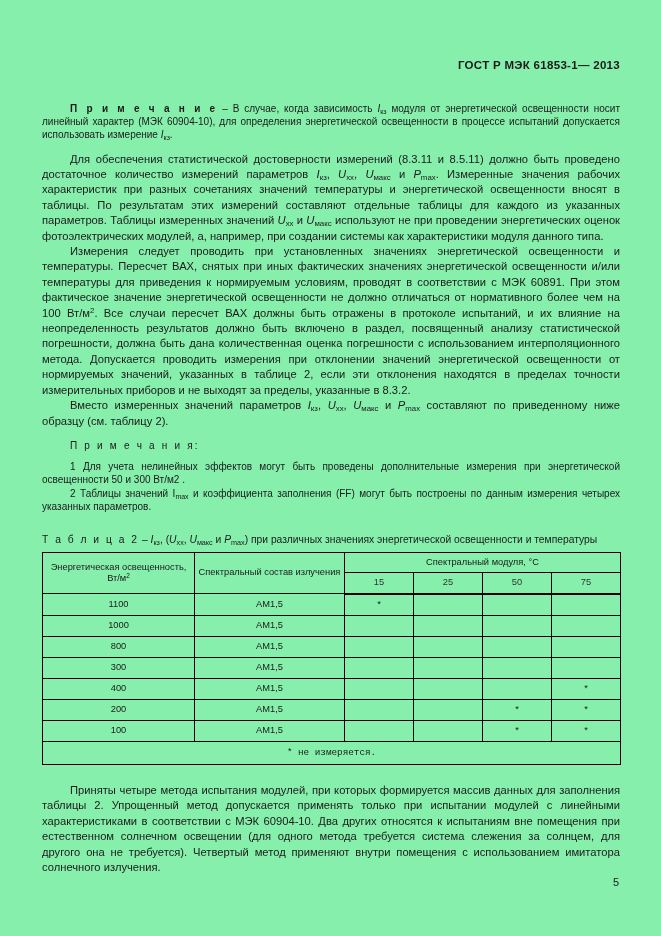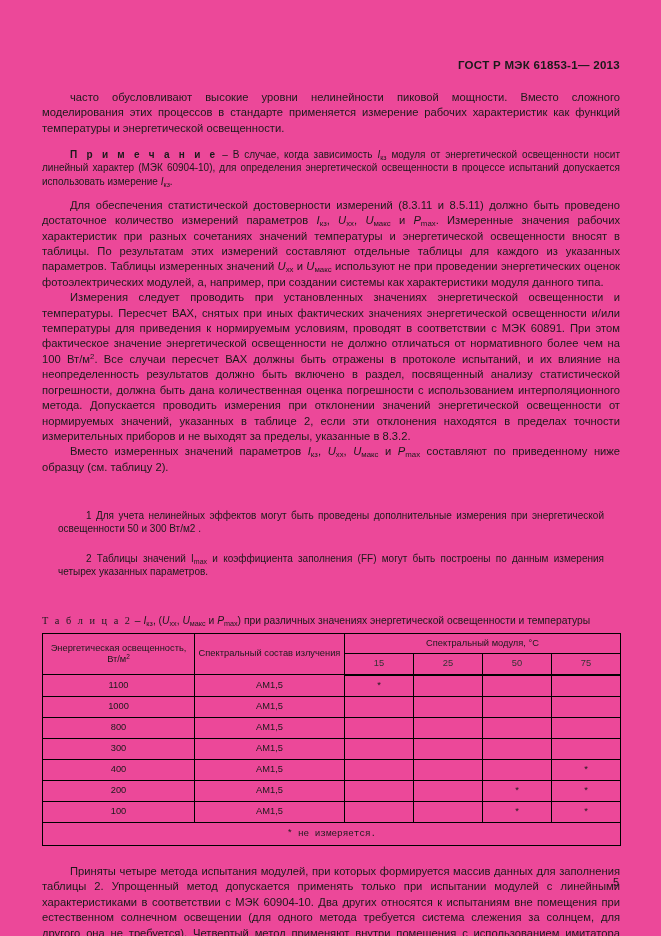--- a/index.html
+++ b/index.html
@@ -8,21 +8,21 @@
     background: #ffffff;
   }
   body {
     font-family: "Liberation Sans", sans-serif;
     color: #1a1a1a;
   }
   .page {
     position: relative;
     width: 661px;
     height: 936px;
-    background: #ec4899;
+    background: #86efac;
     overflow: hidden;
     box-sizing: border-box;
   }
   .content {
     position: absolute;
     left: 42px;
     top: 0;
     width: 578px;
   }
   .header-line {
@@ -57,21 +57,21 @@
     font-size: 10.0px;
     line-height: 13.2px;
     margin: 0;
     text-indent: 28px;
     letter-spacing: 2.2px;
   }
   .note-item {
     font-size: 10.0px;
     line-height: 13.2px;
     text-align: justify;
-    margin: 16px;
+    margin: 0;
     text-indent: 28px;
   }
   sub {
     font-size: 70%;
     vertical-align: -0.28em;
     line-height: 0;
   }
   sup {
     font-size: 70%;
     vertical-align: 0.45em;
@@ -80,21 +80,20 @@
   i.var {
     font-style: italic;
   }
   .table-caption {
     font-size: 10.3px;
     line-height: 14px;
     margin: 0;
   }
   .cap-label {
     letter-spacing: 2.0px;
-    font-family: Liberation Serif, serif;
   }
   table.data-table {
     border-collapse: collapse;
     width: 578px;
     table-layout: fixed;
     margin-top: 5px;
   }
   table.data-table td,
   table.data-table th {
     border: 1px solid #000000;
@@ -159,36 +158,36 @@
 <body>
 
 <div class="page">
 
   <div class="content">
 
     <div class="header-line">ГОСТ Р МЭК  61853-1— 2013</div>
 
     <div class="spacer-18"></div>
 
-    <p class="body-text">часто обусловливают высокие уровни нелинейности пиковой мощности. Вместо сложного моделирования этих процессов в стандарте применяется измерение рабочих характеристик как функций температуры и энергетической освещенности.</p>
 
     <div class="spacer-12"></div>
 
     <p class="note"><span class="note-label">П р и м е ч а н и е</span><span> –  В случае, когда зависимость </span><i class="var">I</i><sub>кз</sub><span> модуля от энергетической освещенности носит линейный характер (МЭК 60904-10), для определения энергетической освещенности в процессе испытаний допускается использовать измерение </span><i class="var">I</i><sub>кз</sub><span>.</span></p>
 
     <div class="spacer-10"></div>
 
     <p class="body-text"><span>Для обеспечения статистической достоверности измерений (8.3.11 и 8.5.11) должно быть проведено достаточное количество измерений параметров </span><i class="var">I</i><sub>кз</sub><span>, </span><i class="var">U</i><sub>хх</sub><span>, </span><i class="var">U</i><sub>макс</sub><span> и </span><i class="var">P</i><sub>max</sub><span>. Измеренные значения рабочих характеристик при разных сочетаниях значений температуры и энергетической освещенности вносят в таблицы. По результатам этих измерений составляют отдельные таблицы для каждого из указанных параметров. Таблицы измеренных значений </span><i class="var">U</i><sub>хх</sub><span> и </span><i class="var">U</i><sub>макс</sub><span> используют не при проведении энергетических оценок фотоэлектрических модулей, а, например, при создании системы как характеристики модуля данного типа.</span></p>
 
     <p class="body-text"><span>Измерения следует проводить при установленных значениях энергетической освещенности и температуры. Пересчет ВАХ, снятых при иных фактических значениях энергетической освещенности и/или температуры для приведения к нормируемым условиям, проводят в соответствии с МЭК 60891. При этом фактическое значение энергетической освещенности не должно отличаться от нормативного более чем на 100 Вт/м</span><sup>2</sup><span>. Все случаи пересчет ВАХ должны быть отражены в протоколе испытаний, и их влияние на неопределенность результатов должно быть включено в раздел, посвященный анализу статистической погрешности, должна быть дана количественная оценка погрешности с использованием интерполяционного метода. Допускается проводить измерения при отклонении значений энергетической освещенности от нормируемых значений, указанных в таблице 2, если эти отклонения находятся в пределах точности измерительных приборов и не выходят за пределы, указанные в 8.3.2.</span></p>
 
     <p class="body-text"><span>Вместо измеренных значений параметров </span><i class="var">I</i><sub>кз</sub><span>, </span><i class="var">U</i><sub>хх</sub><span>, </span><i class="var">U</i><sub>макс</sub><span> и </span><i class="var">P</i><sub>max</sub><span> составляют по приведенному ниже образцу (см. таблицу 2).</span></p>
 
     <div class="spacer-10"></div>
 
+    <p class="notes-heading">П р и м е ч а н и я:</p>
 
     <div class="spacer-8"></div>
 
     <p class="note-item">1 Для учета нелинейных эффектов могут быть проведены дополнительные измерения при энергетической освещенности 50 и 300 Вт/м2 .</p>
 
     <p class="note-item"><span>2 Таблицы значений I</span><sub>max</sub><span> и коэффициента заполнения (FF) могут быть построены по данным измерения четырех указанных параметров.</span></p>
 
     <div class="spacer-20"></div>
 
     <p class="table-caption"><span class="cap-label">Т а б л и ц а  2</span><span>  – </span><i class="var">I</i><sub>кз</sub><span>, (</span><i class="var">U</i><sub>хх</sub><span>, </span><i class="var">U</i><sub>макс</sub><span> и </span><i class="var">P</i><sub>max</sub><span>) при различных значениях энергетической освещенности и температуры</span></p>

